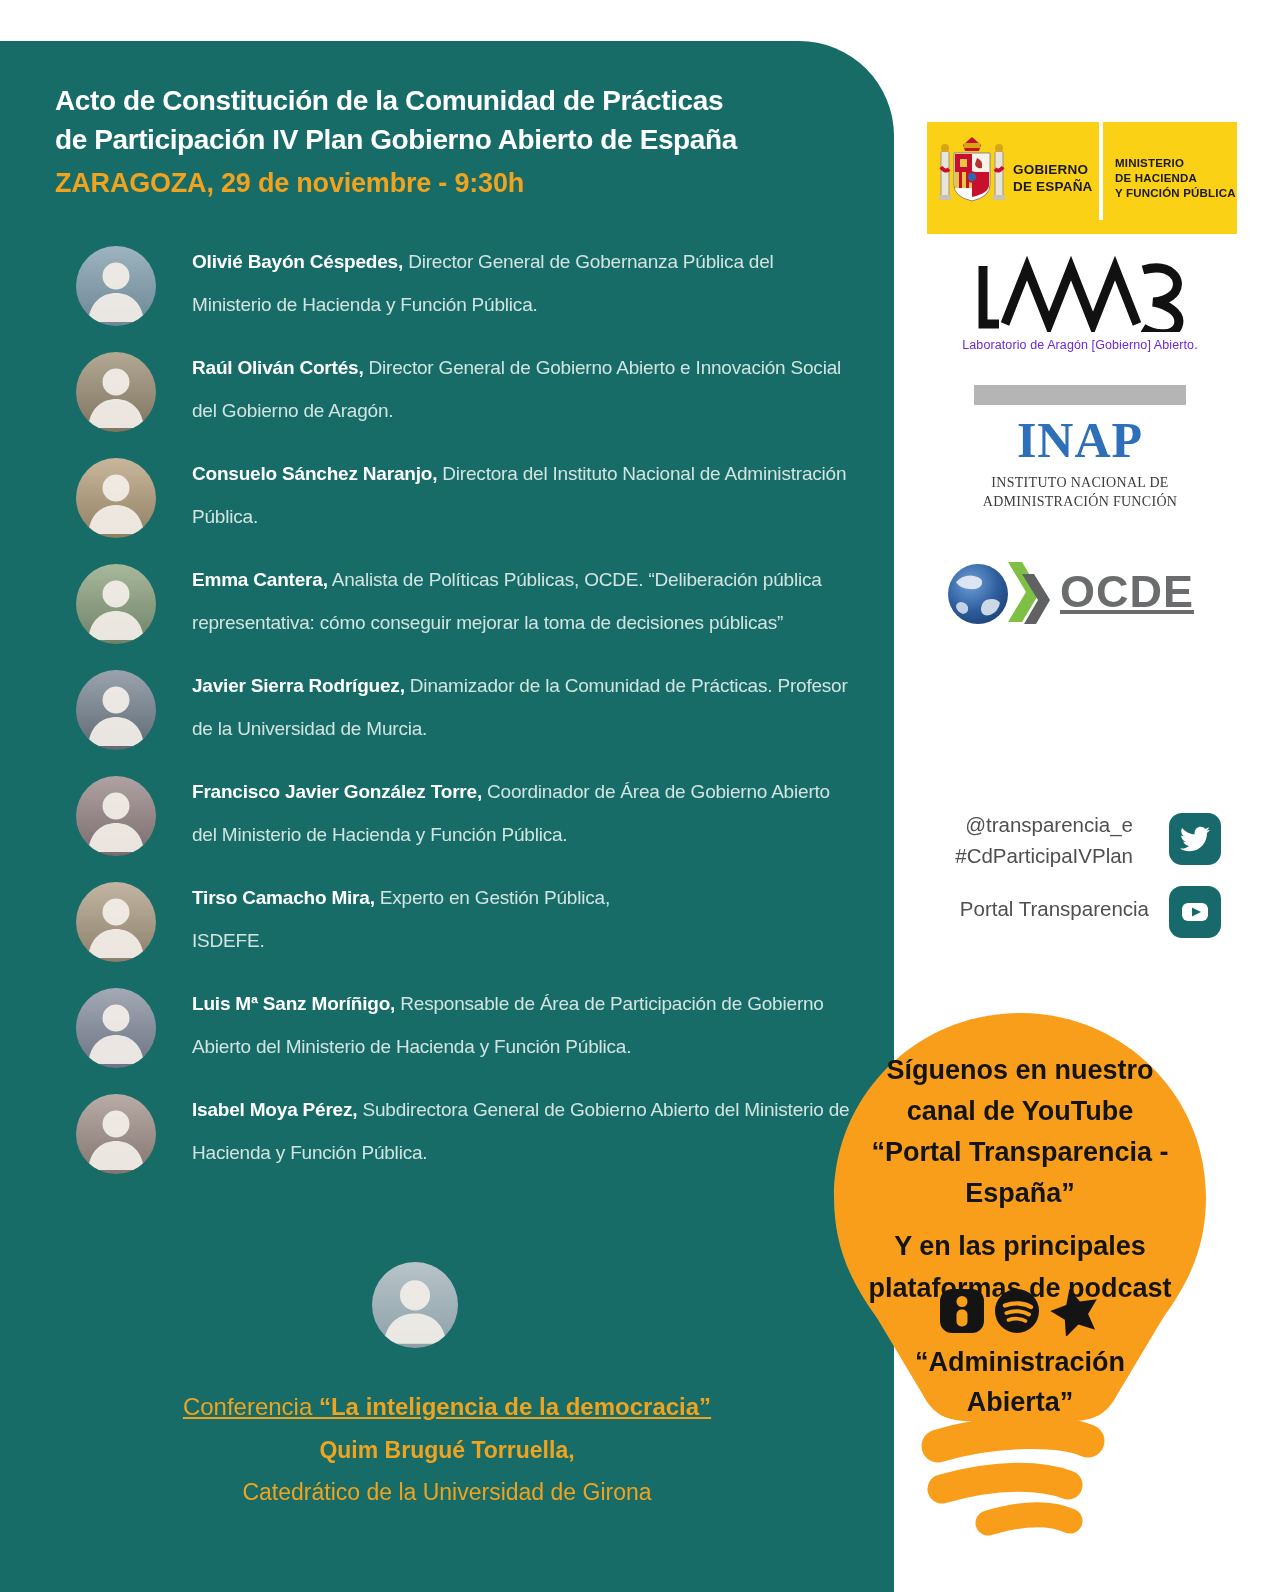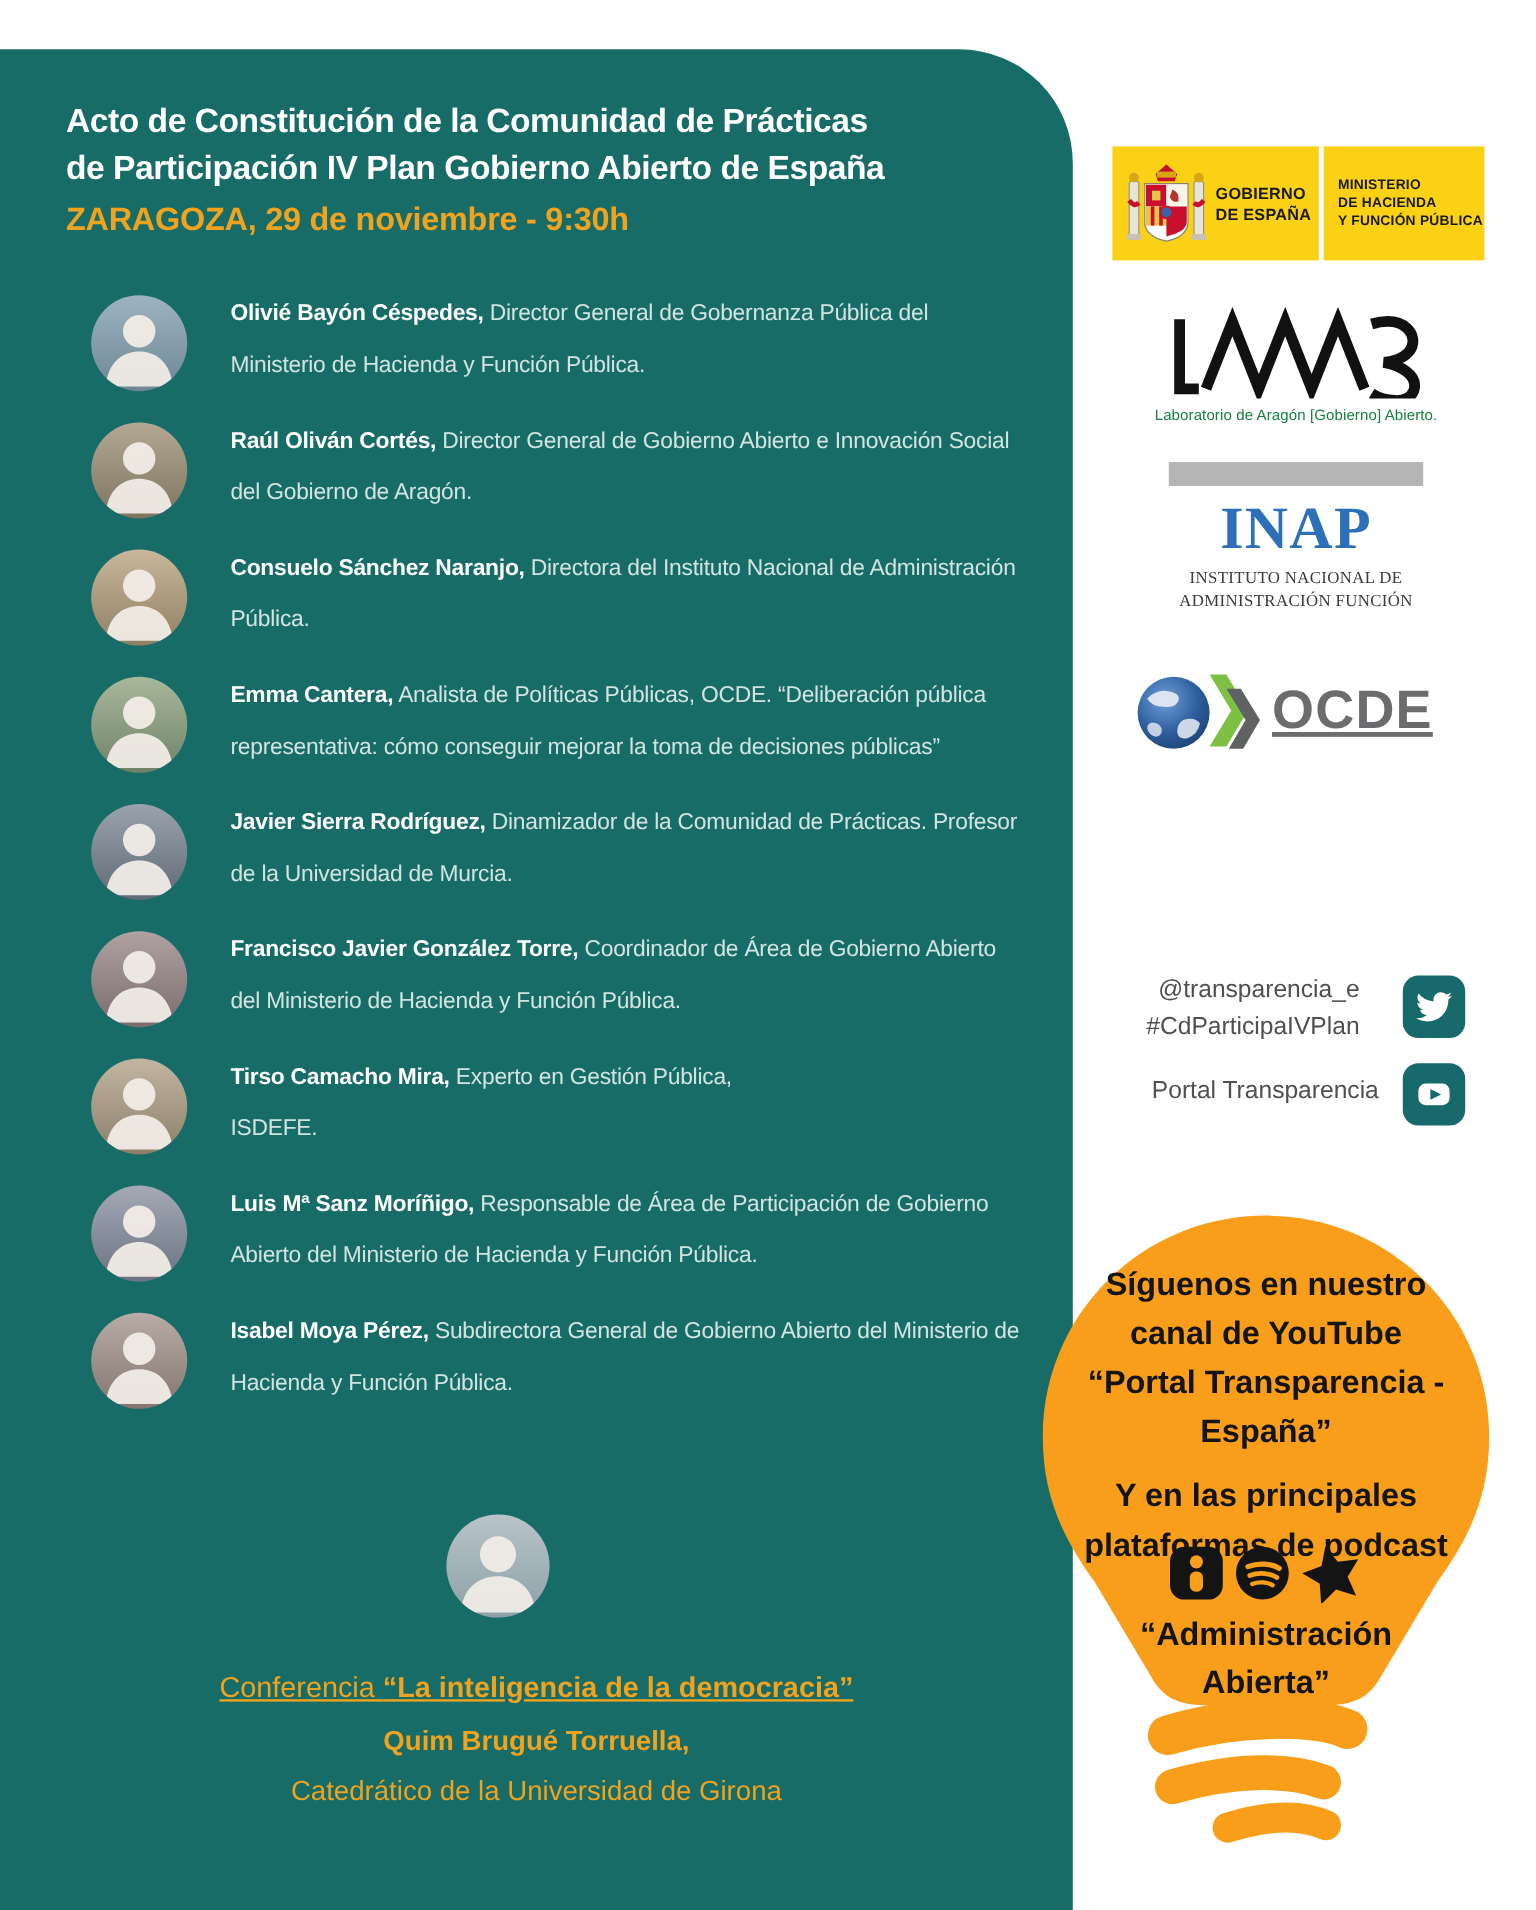--- a/index.html
+++ b/index.html
@@ -40,34 +40,34 @@
     position:absolute;left:372px;top:1221px;width:86px;height:86px;border-radius:50%;
     overflow:hidden;background:linear-gradient(#b8c4c9,#8da0a8);
   }
   .conf-text{position:absolute;left:0;width:894px;text-align:center;color:#f0a31f;}
   .conf-line1{top:1352px;font-size:24px;text-decoration:underline;}
   .conf-line1 .bold{font-weight:bold;}
   .conf-line2{top:1396px;font-size:23px;font-weight:bold;}
   .conf-line3{top:1438px;font-size:23px;}
   
   .gov-box{
-    position:absolute;left:927px;top:122px;width:310px;height:95px;background:#fbd116;
+    position:absolute;left:927px;top:122px;width:310px;height:112px;background:#fbd116;
   }
   .gov-arms{position:absolute;left:12px;top:11px;}
   .gov-label{
     position:absolute;left:86px;top:50%;transform:translateY(-50%);
     font-size:13.5px;font-weight:bold;color:#1a1a1a;line-height:17px;letter-spacing:0.2px;
   }
   .gov-divider{position:absolute;left:172px;top:0;width:4px;height:98px;background:#ffffff;}
   .ministry-label{
     position:absolute;left:188px;top:50%;transform:translateY(-50%);
     font-size:11.5px;font-weight:bold;color:#1a1a1a;line-height:15px;letter-spacing:0.2px;
   }
   .laaab{position:absolute;left:950px;top:256px;width:260px;text-align:center;}
-  .laaab-tagline{font-size:12.5px;color:#15803d;margin-top:2px;letter-spacing:0.1px;}
+  .laaab-tagline{font-size:12.5px;color:#6d28d9;margin-top:2px;letter-spacing:0.1px;}
   .inap{position:absolute;left:950px;top:385px;width:260px;text-align:center;}
   .inap-bar{width:212px;height:20px;background:#b5b5b5;margin:0 auto;}
   .inap-name{
     font-family:"Liberation Serif",serif;font-weight:bold;font-size:50px;
     color:#2d6fb8;line-height:50px;margin-top:10px;letter-spacing:1px;
   }
   .inap-sub{
     font-family:"Liberation Serif",serif;font-size:14px;color:#3b3b3b;
     line-height:19px;margin-top:8px;letter-spacing:0.3px;
   }
@@ -81,21 +81,21 @@
     position:absolute;left:895px;top:897px;width:238px;text-align:right;
     font-size:20.5px;color:#4f4f4f;padding-left:16px;
   }
   .soc-icon{
     position:absolute;left:1169px;width:52px;height:52px;border-radius:13px;
     background:#17696b;display:flex;align-items:center;justify-content:center;cursor:pointer;
   }
   .tw-icon{top:813px;}
   .yt-icon{top:886px;}
   
-  .bulb{position:absolute;left:855px;top:1005px;width:400px;height:587px;}
+  .bulb{position:absolute;left:820px;top:1005px;width:400px;height:587px;}
   .bulb svg.shape{position:absolute;left:0;top:0;}
   .bulb-text{position:absolute;left:0;width:400px;text-align:center;color:#141414;font-weight:bold;}
   .bulb-t1{top:45px;font-size:27px;line-height:41px;}
   .bulb-t2{top:220px;font-size:27px;line-height:42px;}
   .bulb-icons{
     position:absolute;left:0;top:281px;width:400px;display:flex;align-items:center;
     justify-content:center;gap:9px;
   }
   .bulb-t3{top:337px;font-size:27px;line-height:40px;}
 </style>

